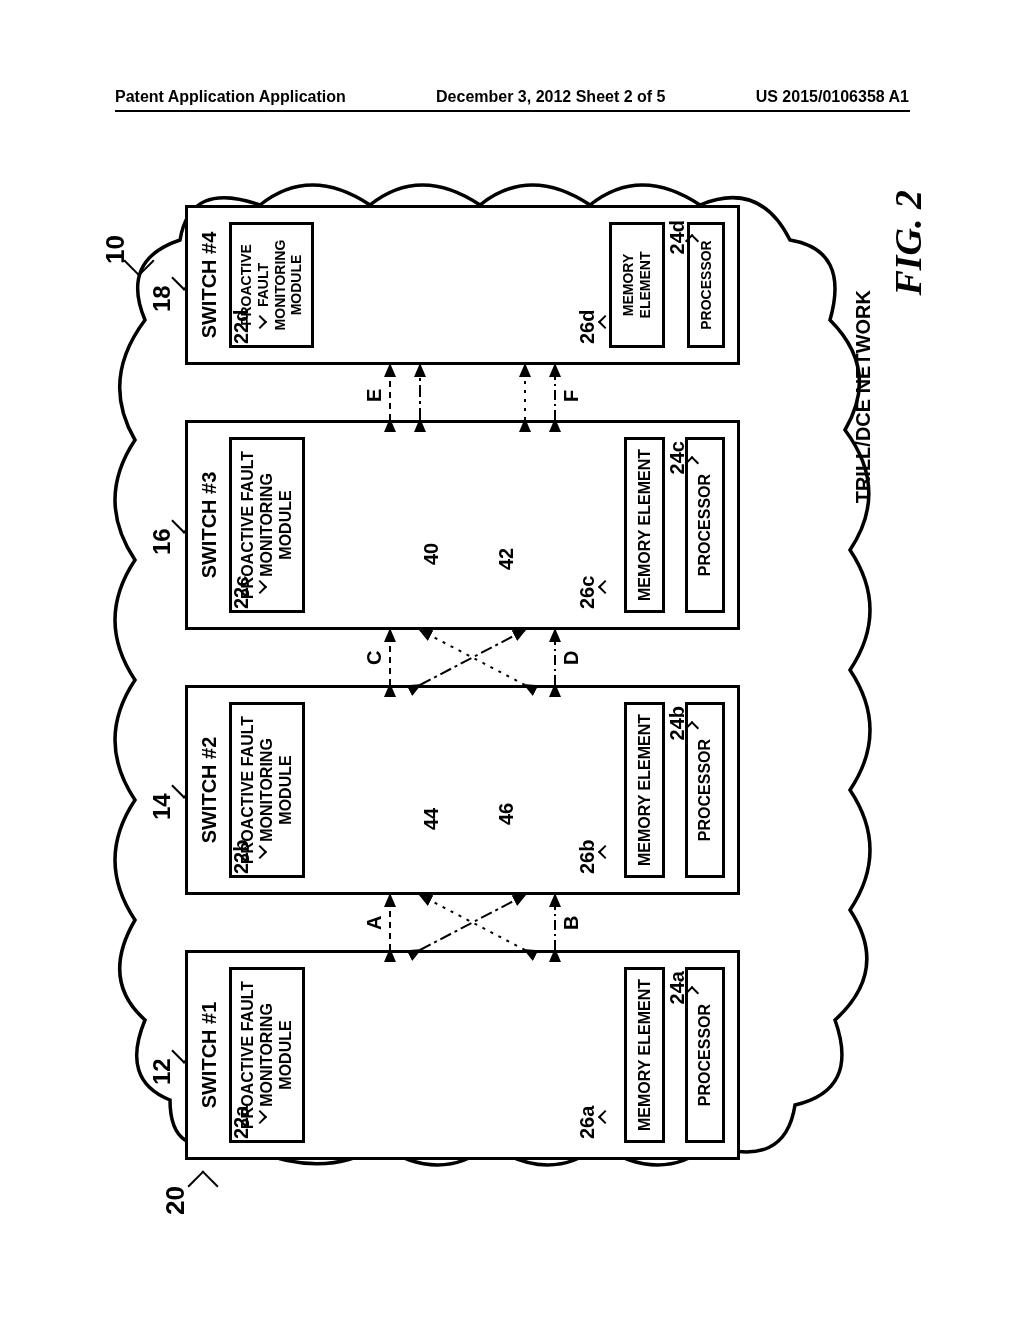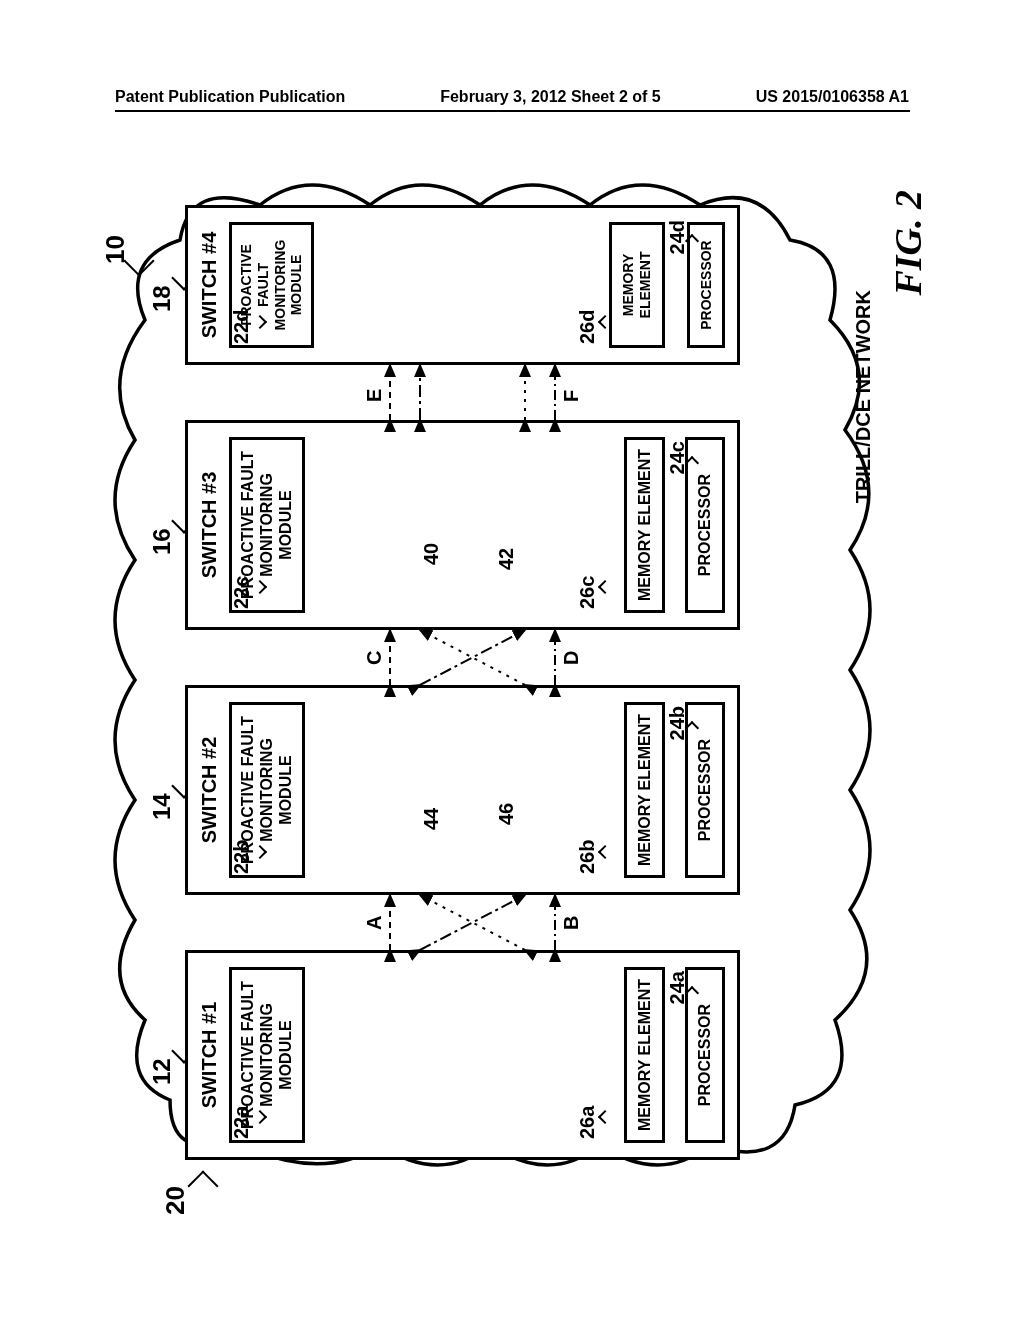--- a/index.html
+++ b/index.html
@@ -198,22 +198,22 @@
   .link-ref {
     position: absolute;
     font-size: 20px;
     font-weight: bold;
   }
 </style>
 </head>
 <body>
 
 <div class="page-header">
-  <span>Patent Publication Publication</span>
-  <span>February 3, 2012  Sheet 2 of 5</span>
+  <span>Patent Application Application</span>
+  <span>December 3, 2012  Sheet 2 of 5</span>
   <span>US 2015/0106358 A1</span>
 </div>
 <div class="header-line"></div>
 
 <div class="diagram-viewport">
   <div class="diagram-rotated">
 
     <svg class="cloud-svg" viewBox="0 0 1060 845">
       <path d="M 80 140
                Q 60 80 120 80

